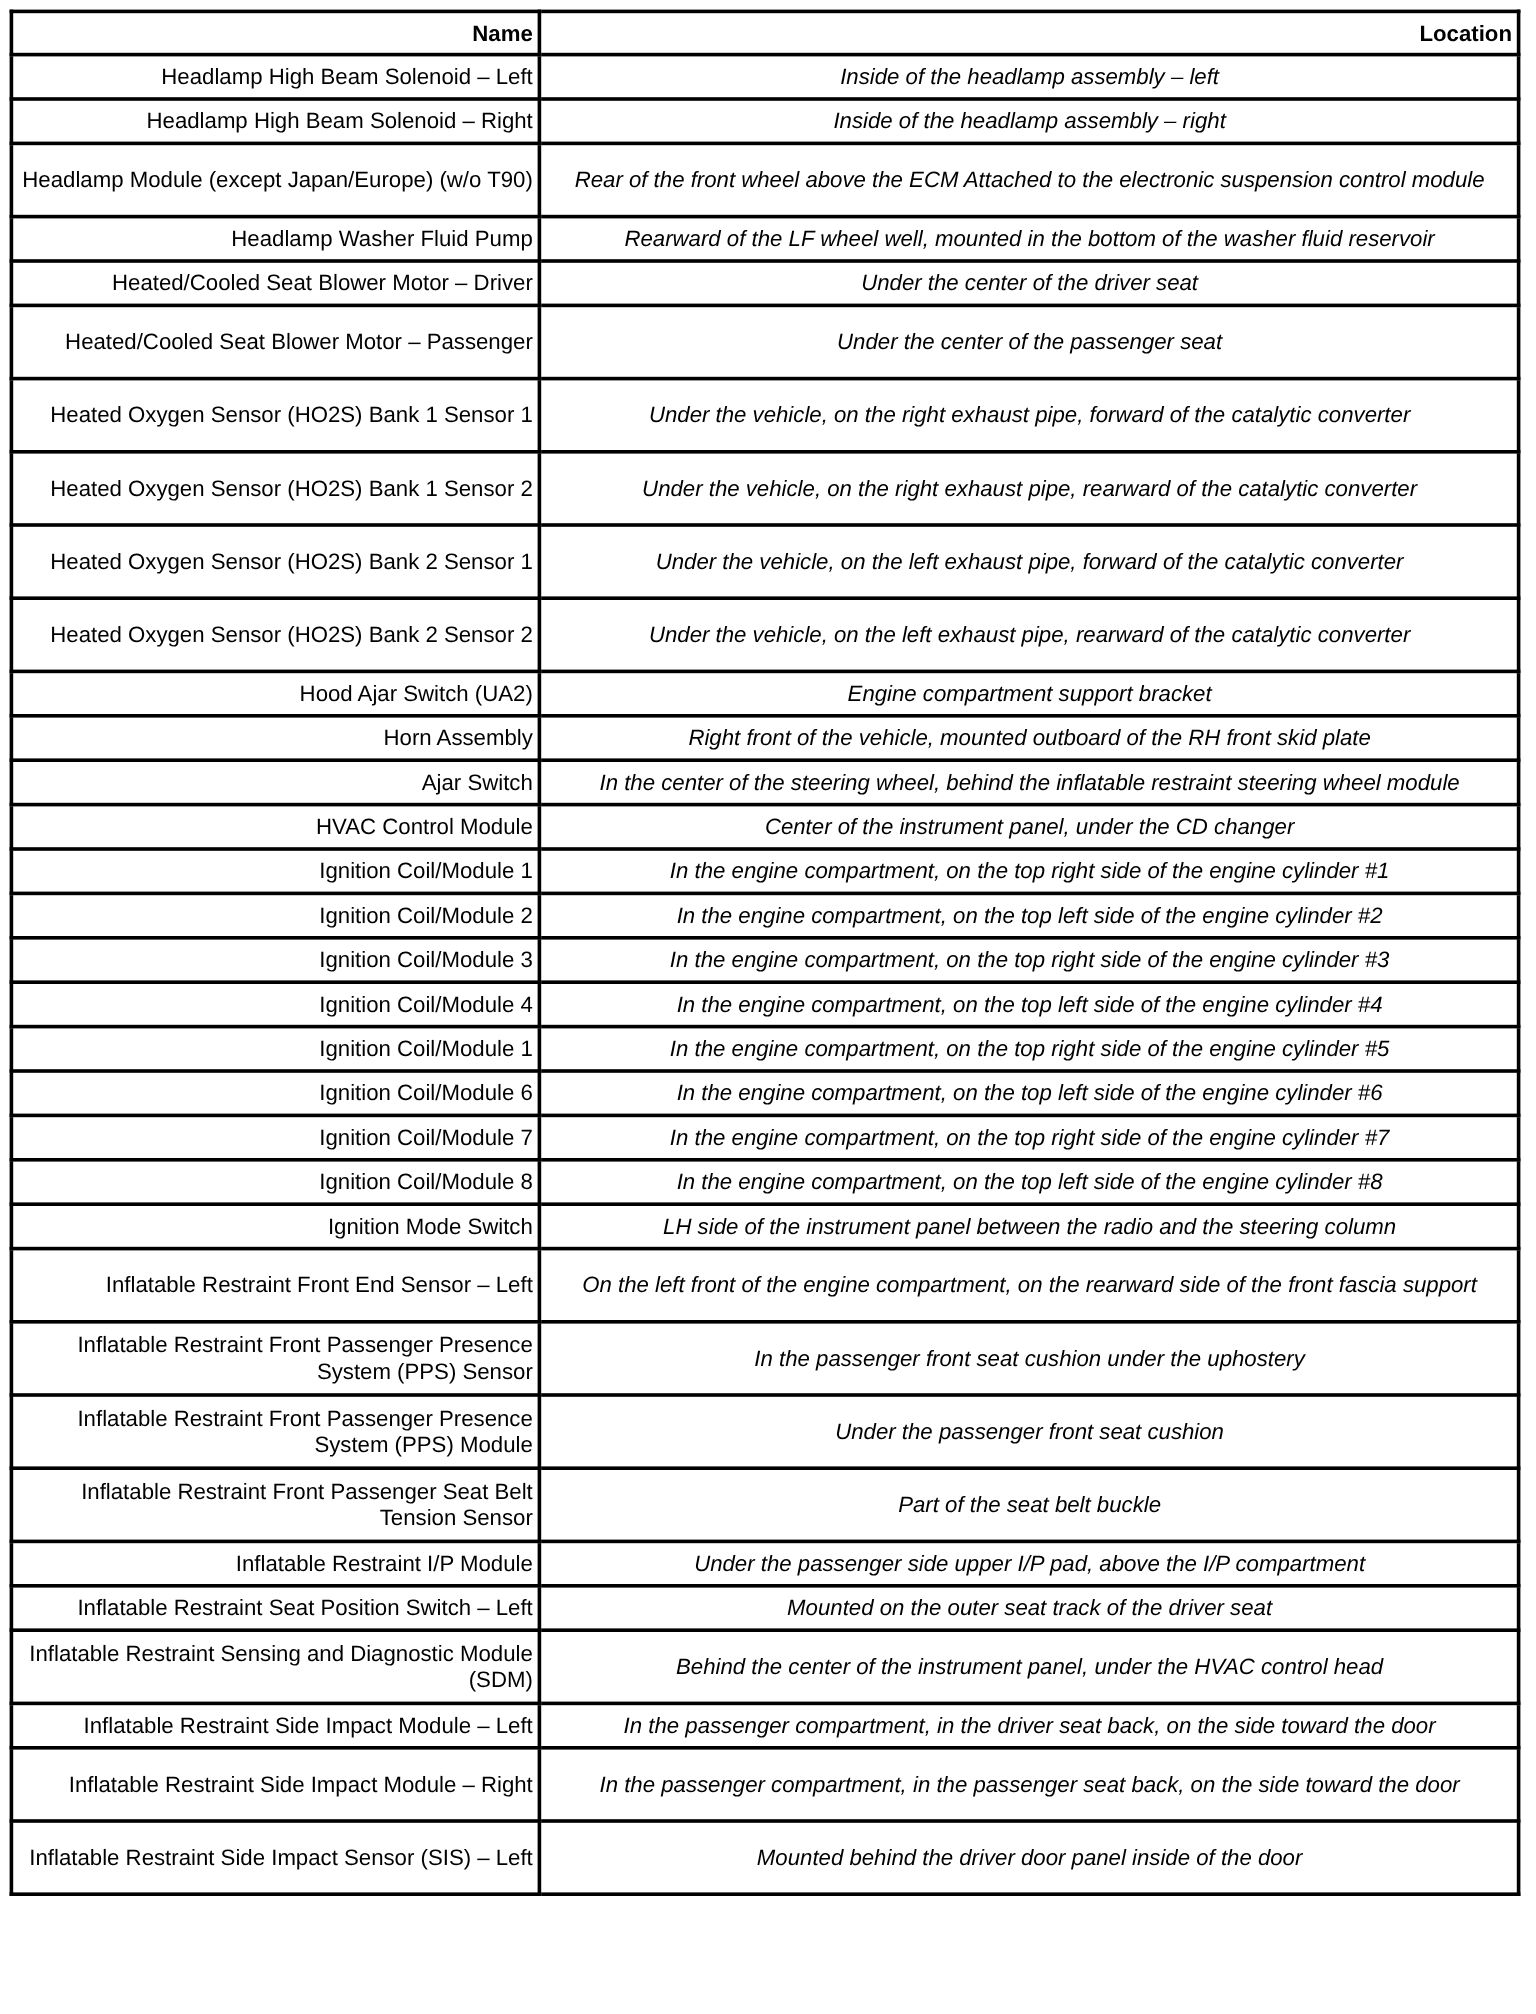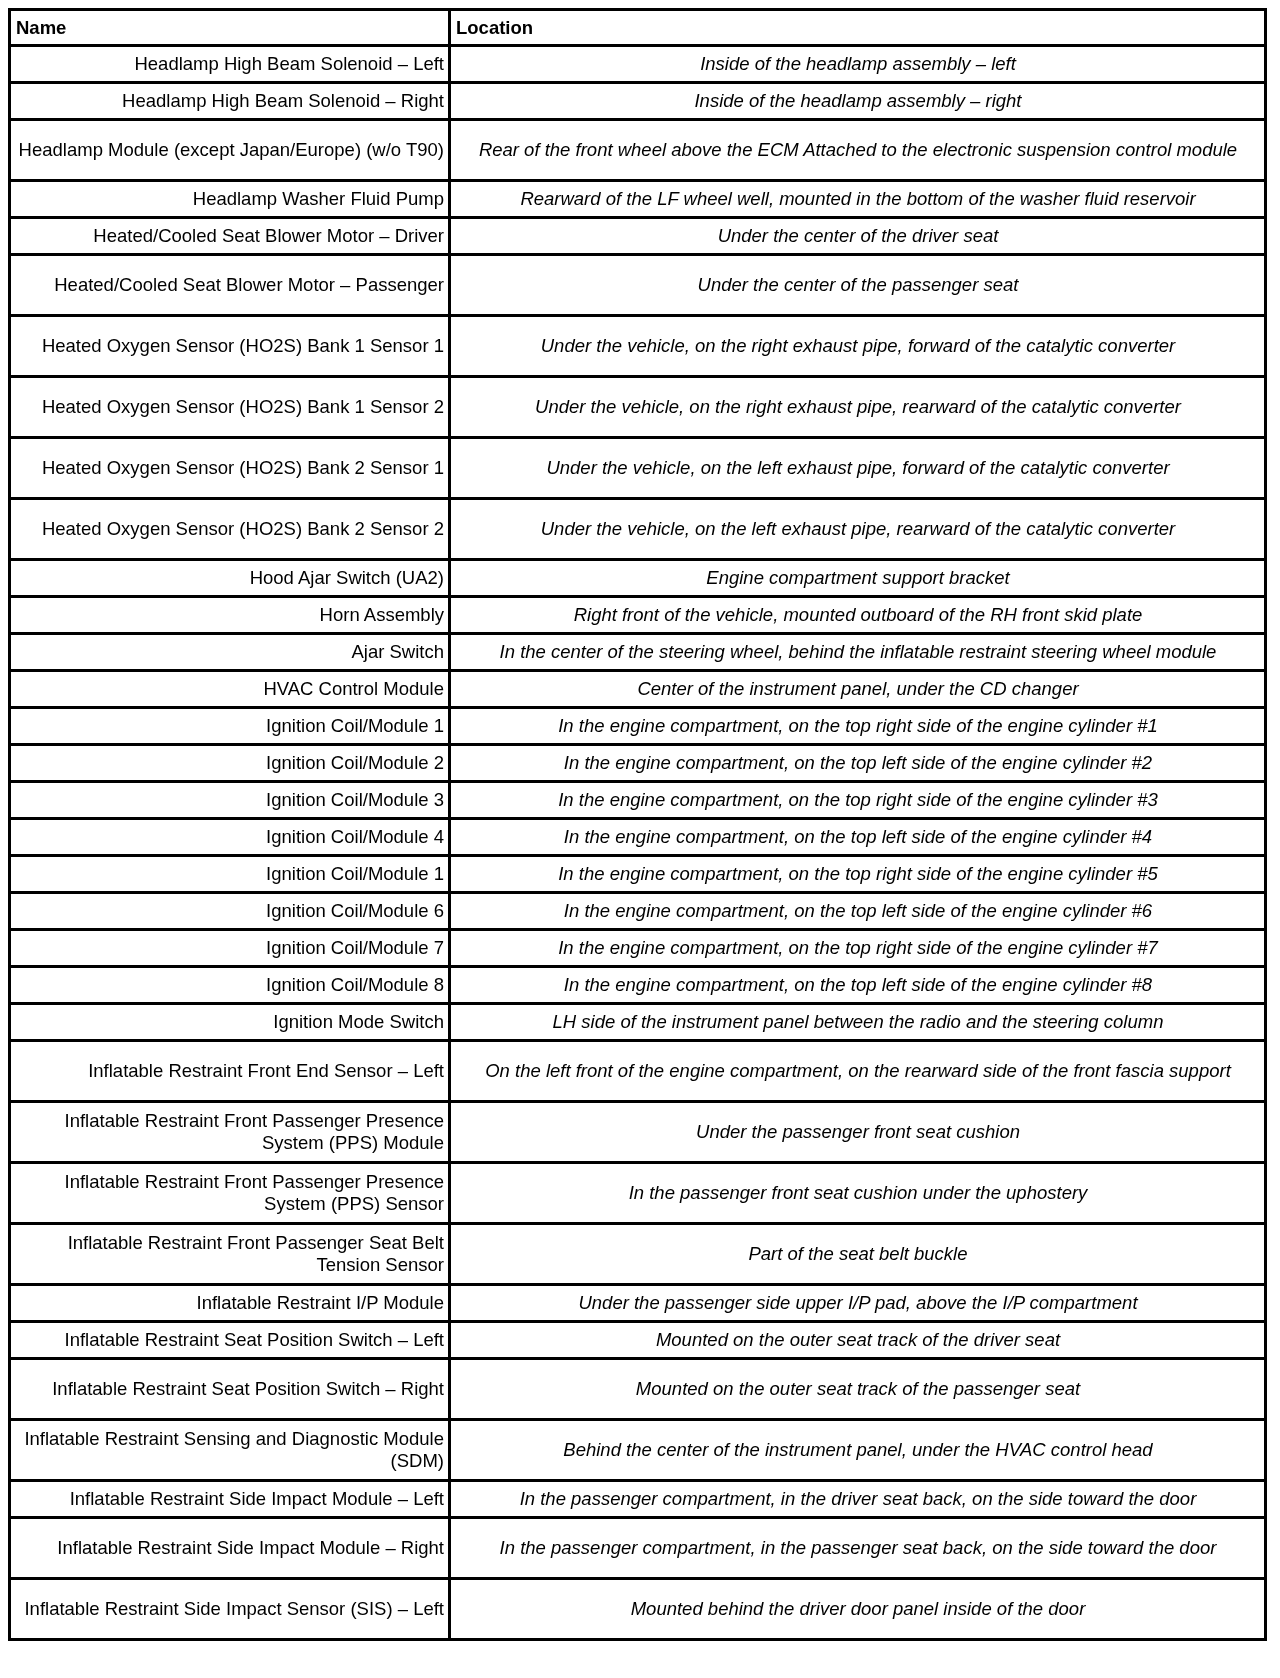--- a/index.html
+++ b/index.html
@@ -12,21 +12,21 @@
     border: 3px solid #000;
   }
   .tbl th, .tbl td {
     border: 3px solid #000;
     font-size: 18.5px;
     line-height: 22px;
     padding: 3px 4px 3px 5px;
     vertical-align: middle;
     font-weight: normal;
   }
-  .tbl th { font-weight: bold; text-align: left; height: 27px; }
+  .tbl th { font-weight: bold; text-align: right; height: 27px; }
   .tbl td.name { text-align: right; }
   .tbl td.loc { text-align: center; font-style: italic; }
   .tbl tr.single td { height: 28px; }
   .tbl tr.double td { height: 52px; }
   col.c-name { width: 440px; }
   col.c-loc { width: 816px; }
 </style>
 </head>
 <body>
 
@@ -132,42 +132,38 @@
       </tr>
       <tr class="single">
         <td class="name">Ignition Mode Switch</td>
         <td class="loc">LH side of the instrument panel between the radio and the steering column</td>
       </tr>
       <tr class="double">
         <td class="name">Inflatable Restraint Front End Sensor – Left</td>
         <td class="loc">On the left front of the engine compartment, on the rearward side of the front fascia support</td>
       </tr>
       <tr class="double">
+        <td class="name">Inflatable Restraint Front Passenger Presence System (PPS) Sensor</td>
+        <td class="loc">In the passenger front seat cushion under the uphostery</td>
+      </tr>
+      <tr class="double">
         <td class="name">Inflatable Restraint Front Passenger Presence System (PPS) Module</td>
         <td class="loc">Under the passenger front seat cushion</td>
-      </tr>
-      <tr class="double">
-        <td class="name">Inflatable Restraint Front Passenger Presence System (PPS) Sensor</td>
-        <td class="loc">In the passenger front seat cushion under the uphostery</td>
       </tr>
       <tr class="double">
         <td class="name">Inflatable Restraint Front Passenger Seat Belt Tension Sensor</td>
         <td class="loc">Part of the seat belt buckle</td>
       </tr>
       <tr class="single">
         <td class="name">Inflatable Restraint I/P Module</td>
         <td class="loc">Under the passenger side upper I/P pad, above the I/P compartment</td>
       </tr>
       <tr class="single">
         <td class="name">Inflatable Restraint Seat Position Switch – Left</td>
         <td class="loc">Mounted on the outer seat track of the driver seat</td>
-      </tr>
-      <tr class="double">
-        <td class="name">Inflatable Restraint Seat Position Switch – Right</td>
-        <td class="loc">Mounted on the outer seat track of the passenger seat</td>
       </tr>
       <tr class="double">
         <td class="name">Inflatable Restraint Sensing and Diagnostic Module (SDM)</td>
         <td class="loc">Behind the center of the instrument panel, under the HVAC control head</td>
       </tr>
       <tr class="single">
         <td class="name">Inflatable Restraint Side Impact Module – Left</td>
         <td class="loc">In the passenger compartment, in the driver seat back, on the side toward the door</td>
       </tr>
       <tr class="double">

